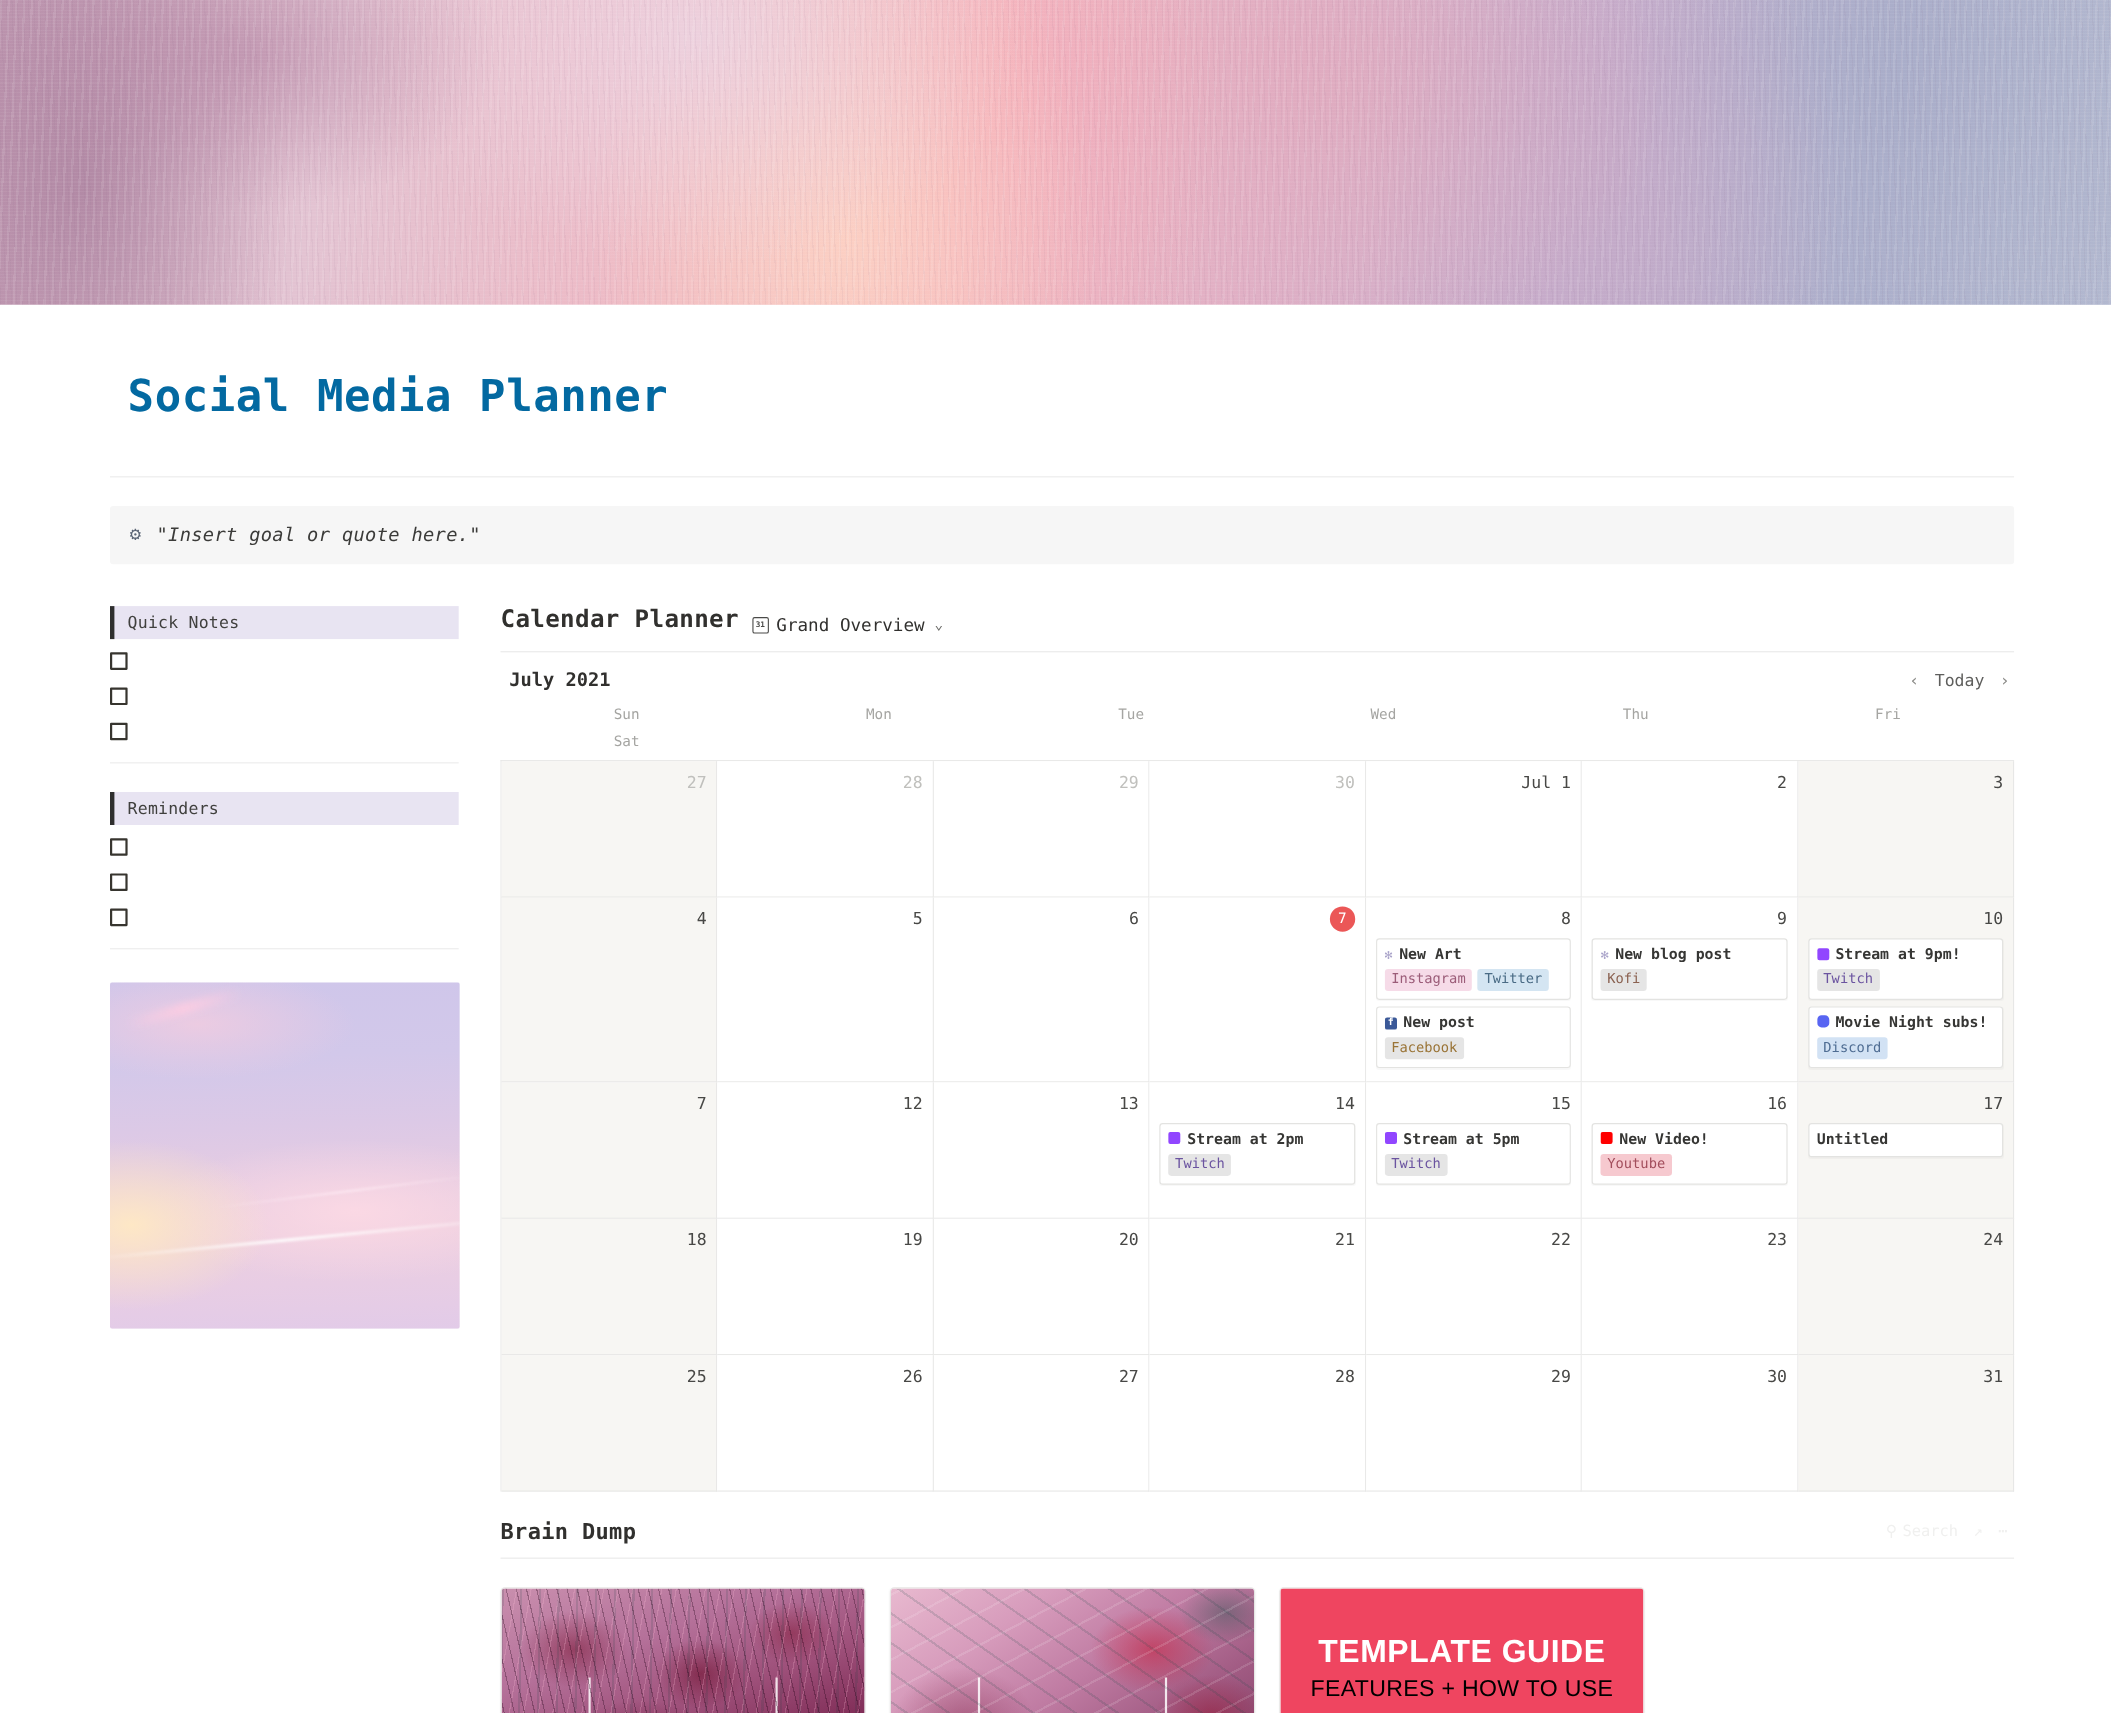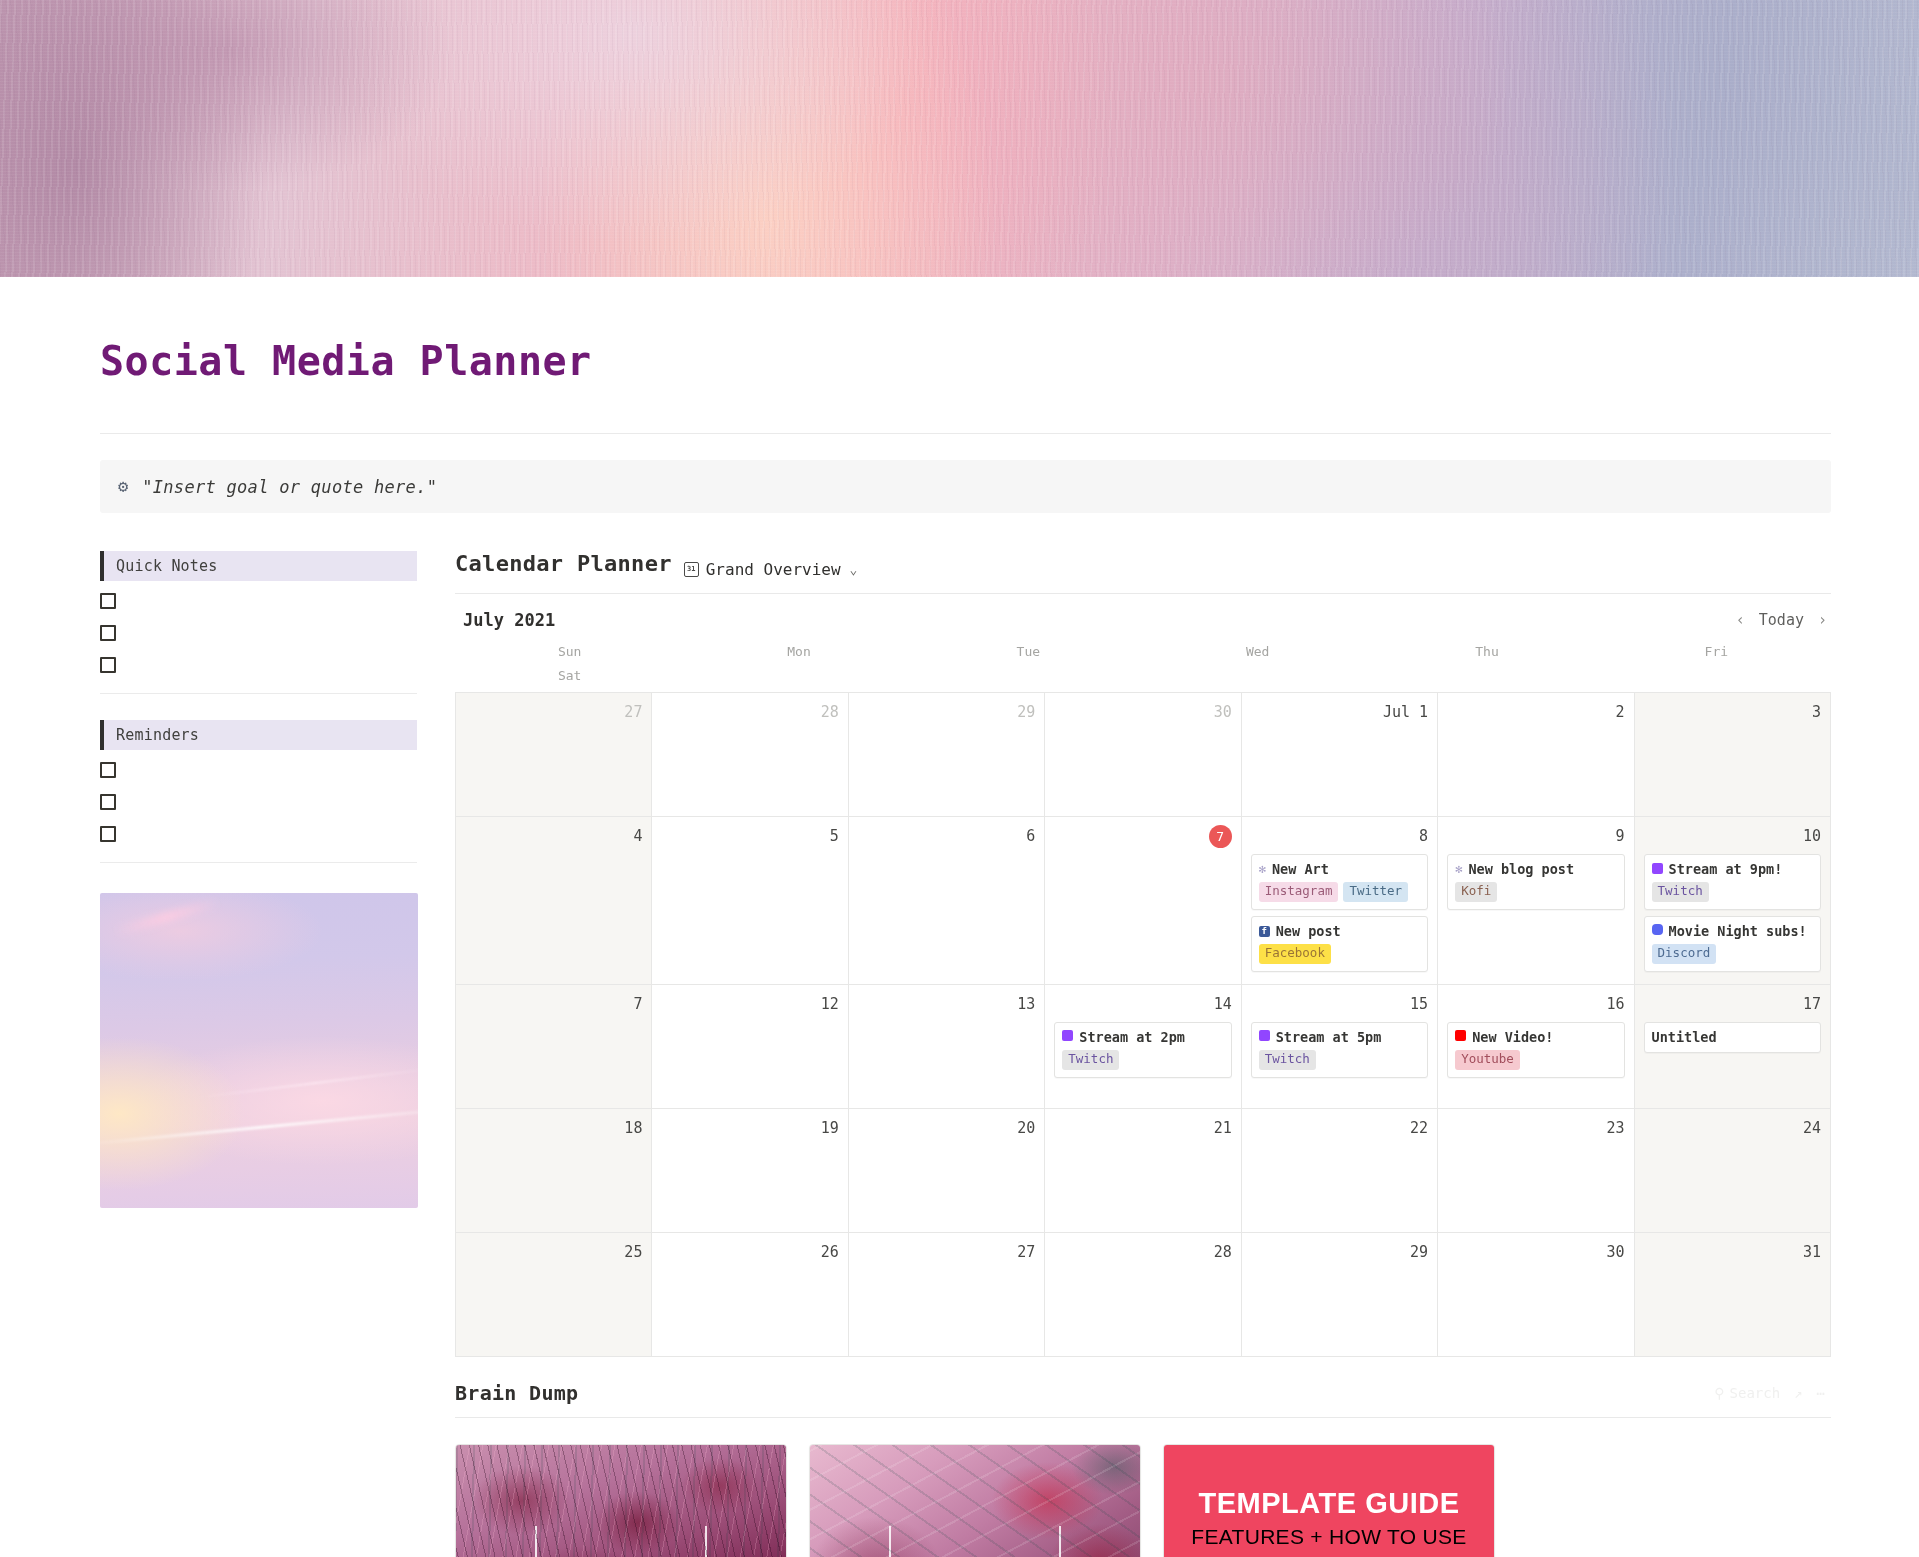--- a/index.html
+++ b/index.html
@@ -33,21 +33,21 @@
       repeating-linear-gradient(88deg, rgba(140,110,140,.07) 0 1px, rgba(0,0,0,0) 1px 5px),
       repeating-linear-gradient(180deg, rgba(255,255,255,.05) 0 1px, rgba(0,0,0,0) 1px 3px);
   }
 
   
   .page { width: 1919px; padding: 0 0 40px 0; }
   .content { width: 1731px; margin: 0 0 0 100px; }
 
   .page-title {
     font-size: 40px; font-weight: 700; letter-spacing: .5px;
-    color: #701a75; margin: 62px 0 0 0; line-height: 1.1;
+    color: #0369a1; margin: 62px 0 0 16px; line-height: 1.1;
   }
 
   .divider { height: 1px; background: #eaeaea; margin: 50px 0 0 0; width: 1731px; }
 
   
   .callout {
     margin-top: 26px; width: 1731px; min-height: 53px;
     background: #f6f6f6; display: flex; align-items: center; gap: 14px;
     padding: 15px 18px; border-radius: 3px;
   }
@@ -158,21 +158,21 @@
     overflow: hidden; text-overflow: ellipsis;
   }
   .ev-ico { font-size: 11px; line-height: 1; flex: 0 0 auto; }
   .ev-tags { margin-top: 5px; display: flex; gap: 5px; flex-wrap: wrap; }
   .tag {
     font-size: 12.5px; padding: 1px 6px 2px 6px; border-radius: 3px; line-height: 1.35;
     white-space: nowrap;
   }
   .tag-instagram { background: #f6dbe8; color: #9b5c78; }
   .tag-twitter   { background: #d4e5f2; color: #4a6b85; }
-  .tag-facebook  { background: #fde047; color: #9a7436; }
+  .tag-facebook  { background: #e5e5e5; color: #9a7436; }
   .tag-kofi      { background: #e5e5e5; color: #8a6150; }
   .tag-twitch    { background: #e5e5e5; color: #6b54a0; }
   .tag-discord   { background: #d2e2f4; color: #4e6c92; }
   .tag-youtube   { background: #f6c9cf; color: #a24e5c; }
 
   
   .ico-sq { width: 11px; height: 11px; border-radius: 2px; display: inline-block; }
   .ico-fb { background: #3b5998; color: #fff; font-size: 9px; text-align: center; line-height: 11px; font-weight: 700; }
   .ico-tw { background: #9146ff; position: relative; }
   .ico-dc { background: #5865f2; border-radius: 4px; }

